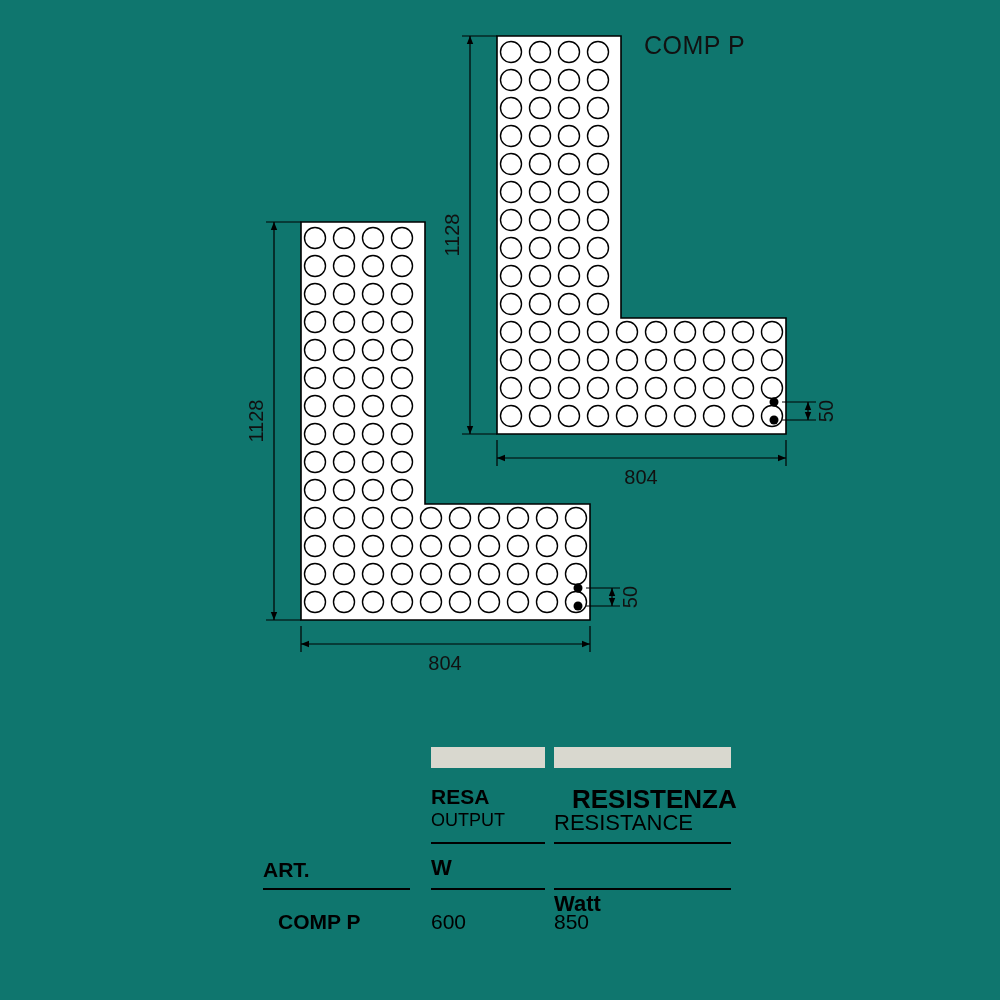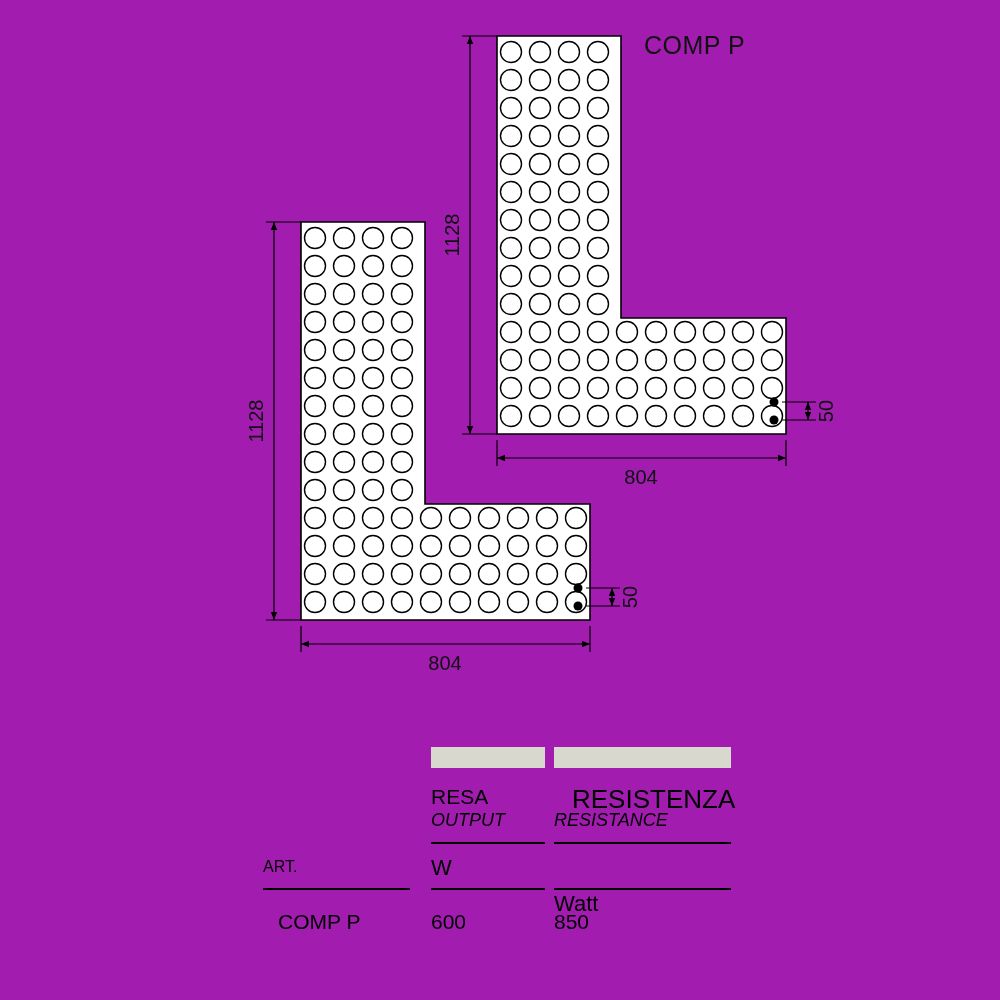--- a/index.html
+++ b/index.html
@@ -1,25 +1,25 @@
 <!DOCTYPE html>
 <html><head>
 <meta charset="utf-8">
 <style>
   *{margin:0;padding:0;box-sizing:border-box}
   html,body{background:#fff}
   body{font-family:"Liberation Sans",sans-serif;color:#000}
-  .stage{position:relative;width:1000px;height:1000px;background:#a21caf;overflow:hidden}
+  .stage{position:relative;width:1000px;height:1000px;background:#0f766e;overflow:hidden}
   .stage > svg{position:absolute;left:0;top:0}
   .dim line{stroke:#000;stroke-width:1.2}
   .t-dim{font-size:20px;fill:#111;font-family:"Liberation Sans",sans-serif}
   .t-title{font-size:25px;fill:#111;letter-spacing:.5px;font-family:"Liberation Sans",sans-serif}
   .cell{position:absolute;white-space:nowrap;line-height:1.1}
-  .b{font-weight:normal}
-  .i{font-style:italic}
+  .b{font-weight:bold}
+  .i{}
   .rule{position:absolute;height:2px;background:#000}
   .bar{position:absolute;height:21px}
 </style>
 </head>
 <body>
 
 <div class="stage">
 
   <svg width="1000" height="745" viewBox="0 0 1000 745">
     <defs>
@@ -252,26 +252,26 @@
     <text class="t-dim" transform="rotate(-90 630 597)" x="630" y="597" dy="0.35em" text-anchor="middle">50</text>
   </svg>
 
   <div>
     <div class="bar" style="left: 431px; top: 747px; width: 114px; background: rgb(217, 216, 207);"></div>
     <div class="bar" style="left: 554px; top: 747px; width: 177px; background: rgb(217, 216, 207);"></div>
 
     <div class="cell b" style="left:431px;top:785px;font-size:21px">RESA</div>
     <div class="cell i" style="left:431px;top:811px;font-size:18px">OUTPUT</div>
     <div class="cell b" style="left:572px;top:785px;font-size:26px">RESISTENZA</div>
-    <div class="cell i" style="left:554px;top:811px;font-size:18px">RESISTANCE</div>
+    <div class="cell i" style="left:554px;top:811px;font-size:22px">RESISTANCE</div>
 
     <div class="rule" style="left:431px;top:842px;width:114px"></div>
     <div class="rule" style="left:554px;top:842px;width:177px"></div>
 
-    <div class="cell b" style="left:263px;top:858px;font-size:16px">ART.</div>
+    <div class="cell b" style="left:263px;top:858px;font-size:21px">ART.</div>
     <div class="cell b" style="left:431px;top:856px;font-size:22px">W</div>
     <div class="cell b" style="left:554px;top:892px;font-size:22px">Watt</div>
 
     <div class="rule" style="left:263px;top:888px;width:147px"></div>
     <div class="rule" style="left:431px;top:888px;width:114px"></div>
     <div class="rule" style="left:554px;top:888px;width:177px"></div>
 
     <div class="cell b" style="left:278px;top:910px;font-size:21px">COMP P</div>
     <div class="cell" style="left:431px;top:910px;font-size:21px">600</div>
     <div class="cell" style="left:554px;top:910px;font-size:21px">850</div>

